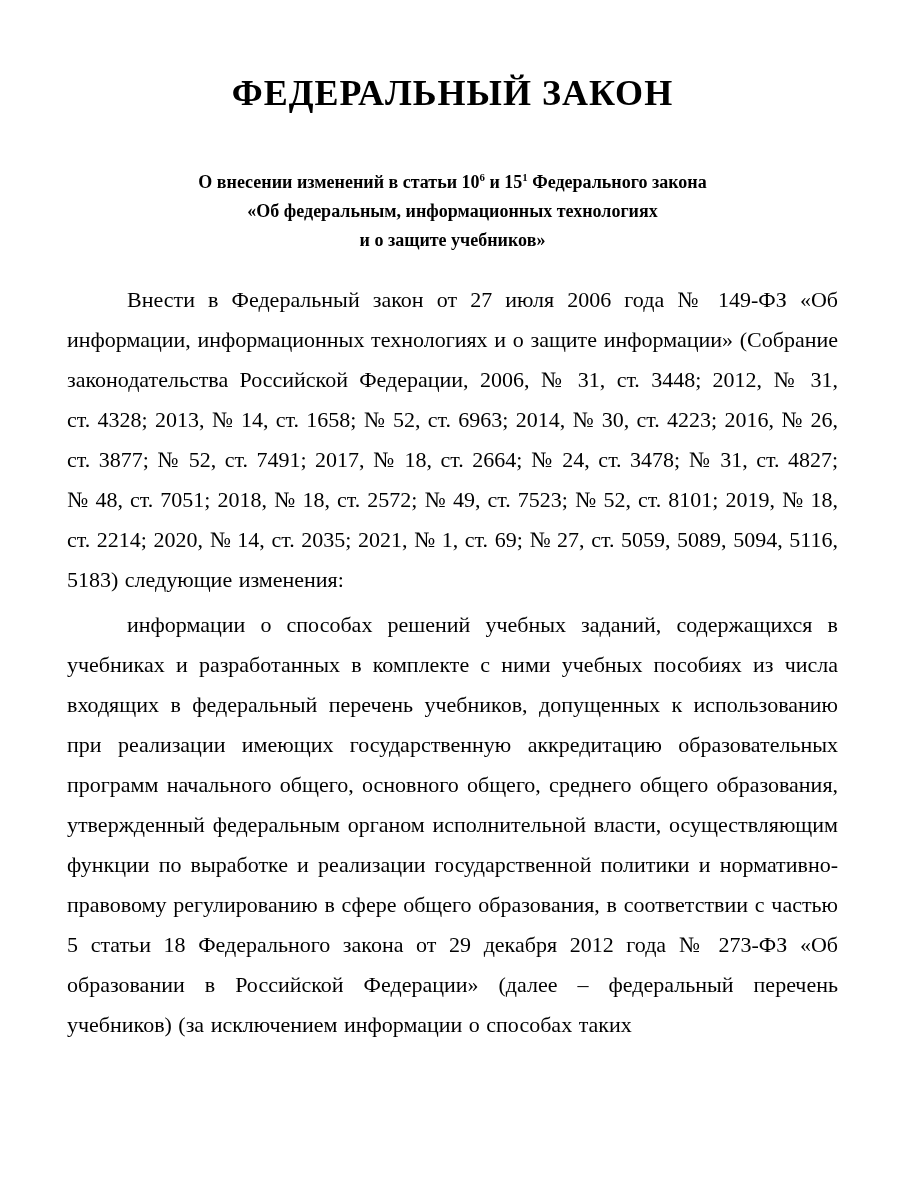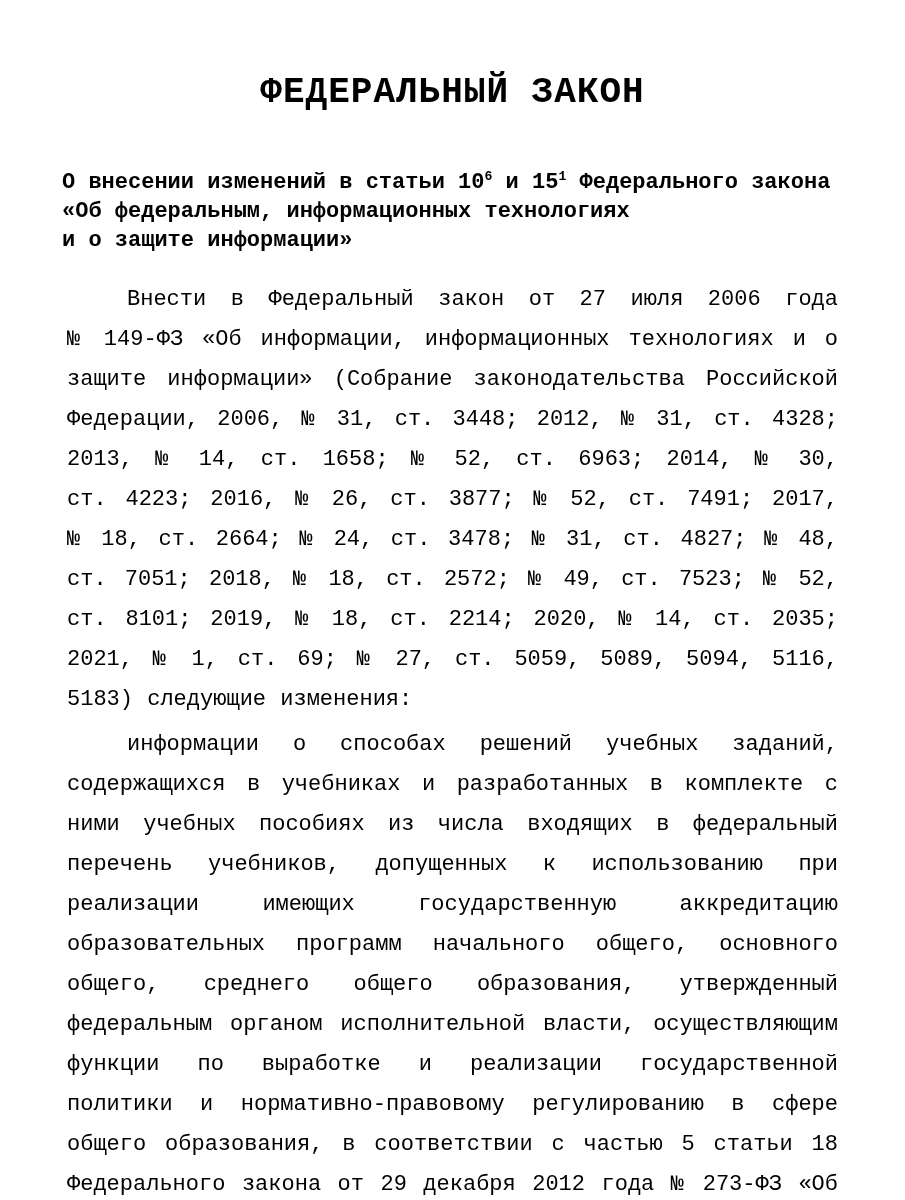--- a/index.html
+++ b/index.html
@@ -9,36 +9,36 @@
   }
   .page {
     position: relative;
     width: 905px;
     height: 1200px;
     overflow: hidden;
     box-sizing: border-box;
     background: #ffffff;
     color: #000000;
     padding: 72px 62px 0 62px;
-    font-family: Liberation Mono, monospace;
+    font-family: Liberation Serif, serif;
   }
   .doc-title {
     margin: 0 0 54px 0;
     font-size: 36px;
     line-height: 42px;
     font-weight: 700;
     text-align: center;
     letter-spacing: 1px;
   }
   .doc-subtitle {
     margin: 0 0 25px 0;
-    font-size: 22px;
+    font-size: 18px;
     line-height: 29px;
     font-weight: 700;
-    text-align: left;
+    text-align: center;
   }
   .doc-body p {
     margin: 5px;
     font-size: 22px;
     line-height: 40px;
     text-align: justify;
     text-indent: 60px;
     word-spacing: 1px;
   }
   .sup {
@@ -50,21 +50,21 @@
 </head>
 <body>
 
 <div class="page">
 
   <h1 class="doc-title">ФЕДЕРАЛЬНЫЙ ЗАКОН</h1>
 
   <div class="doc-subtitle">
     <div class="subtitle-line"><span>О внесении изменений в статьи 10</span><span class="sup">6</span><span> и 15</span><span class="sup">1</span><span> Федерального закона</span></div>
     <div class="subtitle-line"><span>«Об федеральным, информационных технологиях</span></div>
-    <div class="subtitle-line"><span>и о защите информации»</span></div>
+    <div class="subtitle-line"><span>и о защите учебников»</span></div>
   </div>
 
   <div class="doc-body">
     <p><span>Внести в Федеральный закон от 27 июля 2006 года №&nbsp;149-ФЗ «Об информации, информационных технологиях и о защите информации» (Собрание законодательства Российской Федерации, 2006, №&nbsp;31, ст.&nbsp;3448; 2012, №&nbsp;31, ст.&nbsp;4328; 2013, №&nbsp;14, ст.&nbsp;1658; №&nbsp;52, ст.&nbsp;6963; 2014, №&nbsp;30, ст.&nbsp;4223; 2016, №&nbsp;26, ст.&nbsp;3877; №&nbsp;52, ст.&nbsp;7491; 2017, №&nbsp;18, ст.&nbsp;2664; №&nbsp;24, ст.&nbsp;3478; №&nbsp;31, ст.&nbsp;4827; №&nbsp;48, ст.&nbsp;7051; 2018, №&nbsp;18, ст.&nbsp;2572; №&nbsp;49, ст.&nbsp;7523; №&nbsp;52, ст.&nbsp;8101; 2019, №&nbsp;18, ст.&nbsp;2214; 2020, №&nbsp;14, ст.&nbsp;2035; 2021, №&nbsp;1, ст.&nbsp;69; №&nbsp;27, ст.&nbsp;5059, 5089, 5094, 5116, 5183) следующие изменения:</span></p>
     <p><span>информации о способах решений учебных заданий, содержащихся в учебниках и разработанных в комплекте с ними учебных пособиях из числа входящих в федеральный перечень учебников, допущенных к использованию при реализации имеющих государственную аккредитацию образовательных программ начального общего, основного общего, среднего общего образования, утвержденный федеральным органом исполнительной власти, осуществляющим функции по выработке и реализации государственной политики и нормативно-правовому регулированию в сфере общего образования, в соответствии с частью 5 статьи 18 Федерального закона от 29 декабря 2012 года №&nbsp;273-ФЗ «Об образовании в Российской Федерации» (далее – федеральный перечень учебников) (за исключением информации о способах таких</span></p>
   </div>
 
 </div>
 
 </body></html>

